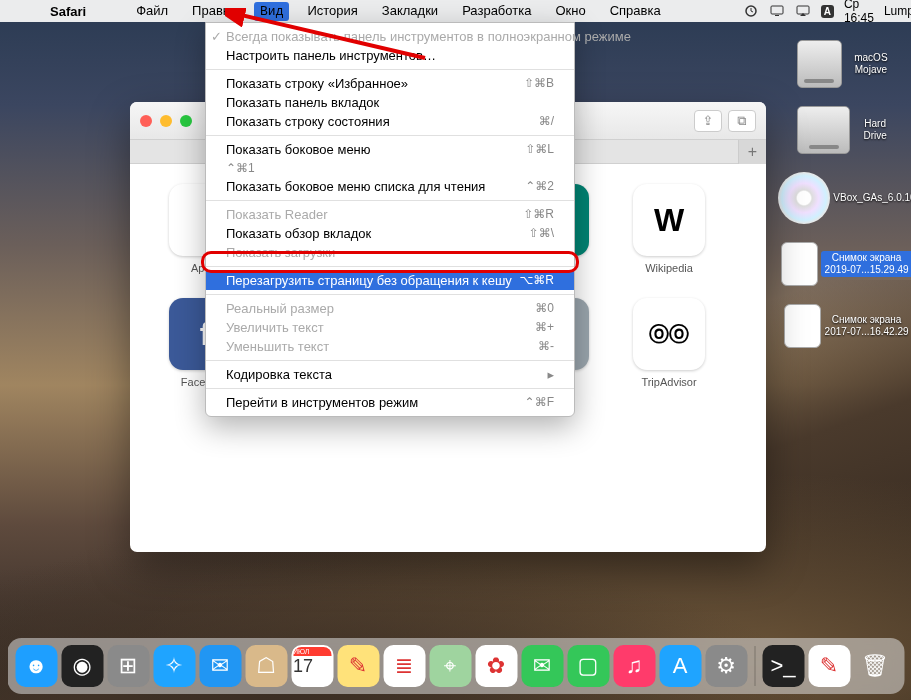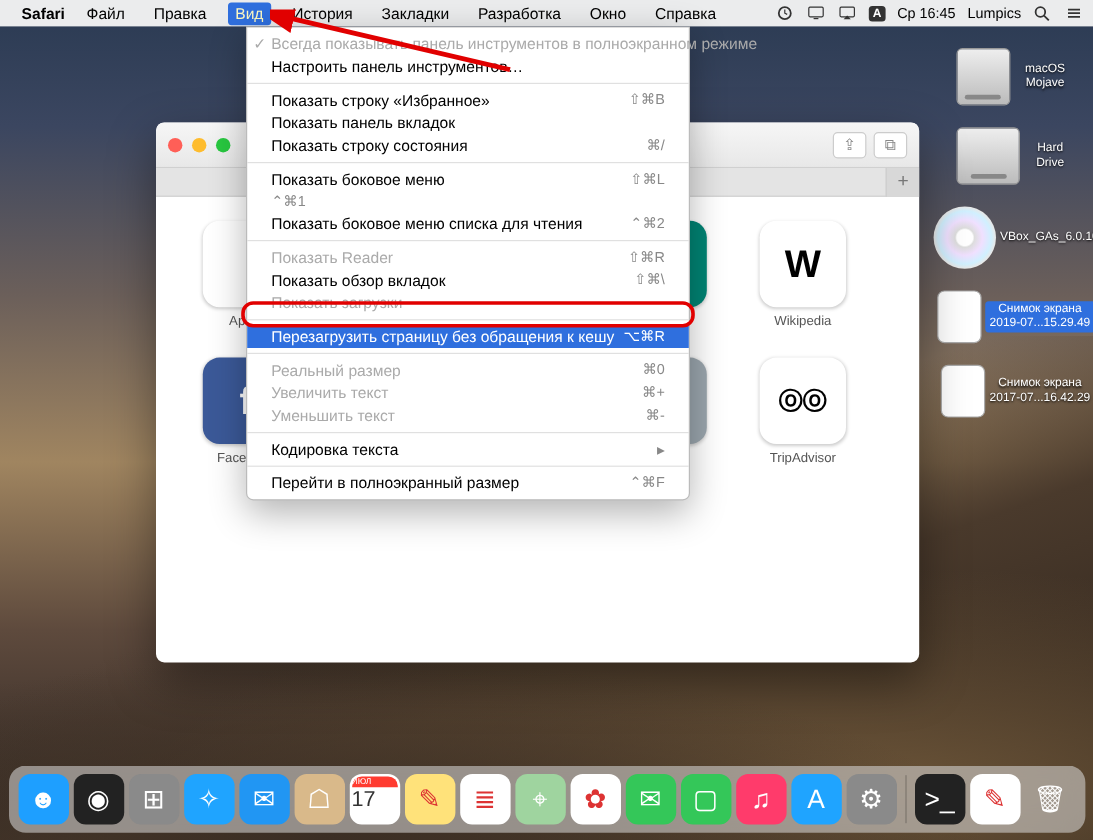--- a/index.html
+++ b/index.html
@@ -13,26 +13,26 @@
   radial-gradient(ellipse 100% 60% at 30% 100%, #3b2e24 0%, transparent 60%),
   radial-gradient(ellipse 120% 80% at 80% 90%, #6b5438 0%, transparent 55%),
   linear-gradient(160deg, transparent 40%, #4a3a2c 60%, #2a2018 100%);
 }
 
 
 .menubar {
   position: absolute; top:0; left:0; right:0; height:22px;
   background: rgba(245,245,245,0.95);
   display:flex; align-items:center; font-size:13px; color:#000;
-  padding: 0 8px; z-index: 100;
+  padding: 0 8px; z-index: 100; gap: 32px;
 }
 .menubar .apple { font-size:14px; margin-right:10px; }
 .menubar .app { font-weight:600; margin-right:12px; }
 .menubar .mitem { margin-right:12px; padding:2px 6px; border-radius:3px; }
-.menubar .mitem.active { background:#2f6fde; color:#fef9c3; }
+.menubar .mitem.active { background:#2f6fde; color:#000000;font-family:Liberation Mono, monospace; }
 .menubar .spacer { flex:1; }
 .menubar .right { display:flex; align-items:center; gap:10px; font-size:12px; }
 .menubar .right span { display:flex; align-items:center; }
 .sicon { width:16px; height:14px; display:inline-block; }
 
 
 .dropdown {
   position:absolute; top:22px; left:205px; width:370px;
   background:#fff; border:1px solid #bbb; border-radius:0 0 6px 6px;
   box-shadow: 0 10px 30px rgba(0,0,0,0.3);
@@ -195,21 +195,21 @@
     <div class="dd-item disabled">
       <span>Уменьшить текст</span>
       <span class="sc">⌘-</span>
     </div>
     <div class="dd-sep"></div>
     <div class="dd-item sub">
       <span>Кодировка текста</span>
     </div>
     <div class="dd-sep"></div>
     <div class="dd-item">
-      <span>Перейти в полноэкранный размер</span>
+      <span>Перейти в инструментов режим</span>
       <span class="sc">⌃⌘F</span>
     </div>
   </div>
 
 <div class="anno-box" style="top:251px; left:201px; width:378px; height:22px;"></div>
 <svg class="arrow" style="top:8px; left:225px;" width="210" height="60">
   <defs>
       <marker id="ah" markerWidth="10" markerHeight="10" refX="2" refY="3" orient="auto">
         <path d="M0,0 L0,6 L8,3 z" fill="#e10000"></path>
       </marker>

